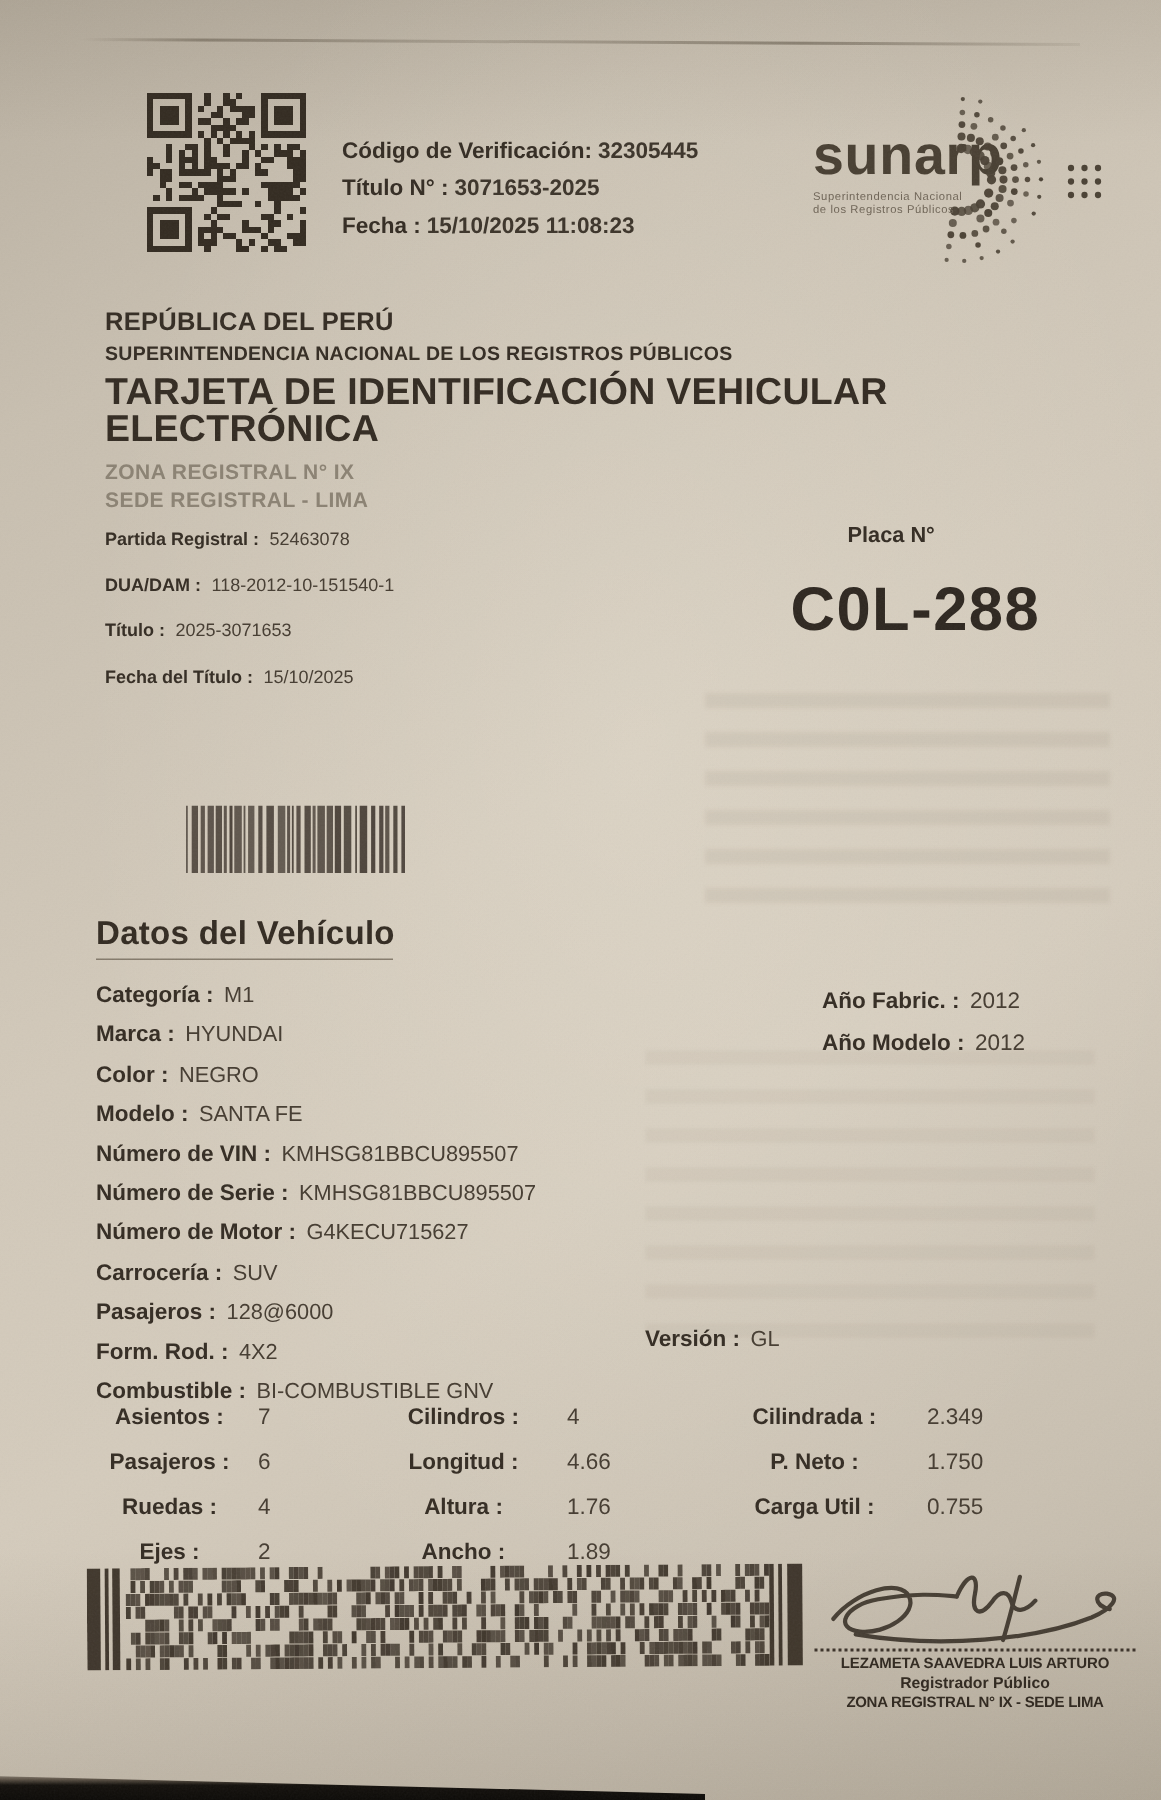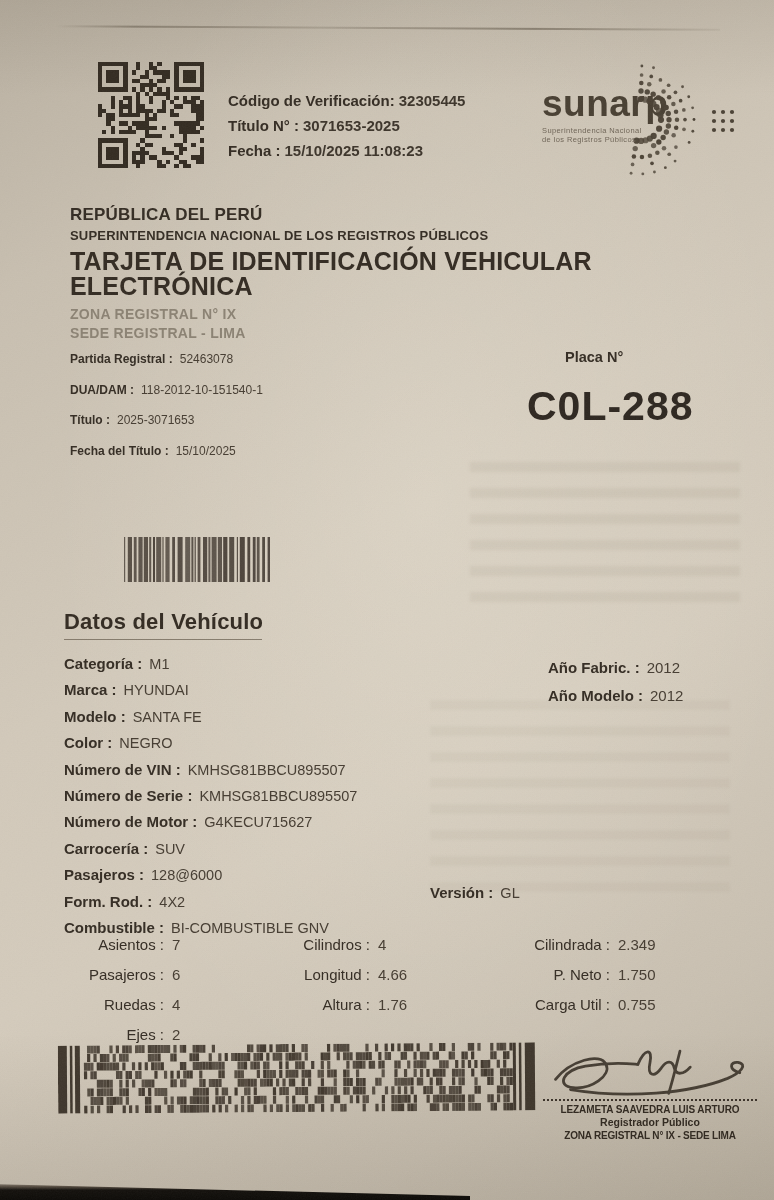--- a/index.html
+++ b/index.html
@@ -41,21 +41,21 @@
   
   .sect{position:absolute;left:64px;top:609px;}
   .sect-title{font-size:22px;font-weight:800;color:#332b22;letter-spacing:0.2px;}
   .sect-rule{width:198px;height:0;border-top:1.7px solid rgba(90,80,65,0.65);margin-top:4px;}
   .vfields{position:absolute;left:64px;top:651px;width:650px;line-height:25.4px;font-size:15px;}
   .vfields .val{font-size:14.5px;}
   .ver{position:absolute;left:366px;top:228.6px;}
   .yfields{position:absolute;left:548px;top:654px;line-height:27.5px;font-size:15px;}
   
   .statcol{position:absolute;line-height:30px;font-size:15px;white-space:nowrap;}
-  .statcol .slabel{display:inline-block;text-align:right;font-weight:400;color:#342c23;}
+  .statcol .slabel{display:inline-block;text-align:center;font-weight:700;color:#342c23;}
   .statcol .sval{font-weight:500;color:#453c31;margin-left:8px;}
   .sc1{left:62px;top:930px;}  .sc1 .slabel{width:102px;}
   .sc2{left:248px;top:930px;} .sc2 .slabel{width:122px;}
   .sc3{left:476px;top:930px;} .sc3 .slabel{width:134px;}
   
   .sig{position:absolute;left:534px;top:1040px;width:232px;text-align:center;color:#30281f;}
   .sig svg{display:block;width:226px;height:58px;margin:0 auto;}
   .dotline{width:214px;margin:1px auto 3px;border-top:2.2px dotted #3a3128;}
   .sig-name{font-size:10px;font-weight:800;line-height:12px;letter-spacing:-0.1px;}
   .sig-role{font-size:10.5px;font-weight:800;line-height:12.5px;}
@@ -527,22 +527,22 @@
     </svg>
 
   <div class="sect">
     <div class="sect-title">Datos del Vehículo</div>
     <div class="sect-rule"></div>
   </div>
 
   <div class="vfields">
     <div><span class="lbl">Categoría :</span><span class="val">M1</span></div>
     <div><span class="lbl">Marca :</span><span class="val">HYUNDAI</span></div>
+    <div><span class="lbl">Color :</span><span class="val">NEGRO</span></div>
     <div><span class="lbl">Modelo :</span><span class="val">SANTA FE</span></div>
-    <div><span class="lbl">Color :</span><span class="val">NEGRO</span></div>
     <div><span class="lbl">Número de VIN :</span><span class="val">KMHSG81BBCU895507</span></div>
     <div><span class="lbl">Número de Serie :</span><span class="val">KMHSG81BBCU895507</span></div>
     <div><span class="lbl">Número de Motor :</span><span class="val">G4KECU715627</span></div>
     <div><span class="lbl">Carrocería :</span><span class="val">SUV</span></div>
     <div><span class="lbl">Pasajeros :</span><span class="val">128@6000</span></div>
     <div><span class="lbl">Form. Rod. :</span><span class="val">4X2</span></div>
     <div><span class="lbl">Combustible :</span><span class="val">BI-COMBUSTIBLE GNV</span></div>
     <div class="ver"><span class="lbl">Versión :</span><span class="val">GL</span></div>
   </div>
 
@@ -554,20 +554,21 @@
   <div class="statcol sc1">
     <div><span class="slabel">Asientos :</span><span class="sval">7</span></div>
     <div><span class="slabel">Pasajeros :</span><span class="sval">6</span></div>
     <div><span class="slabel">Ruedas :</span><span class="sval">4</span></div>
     <div><span class="slabel">Ejes :</span><span class="sval">2</span></div>
   </div>
   <div class="statcol sc2">
     <div><span class="slabel">Cilindros :</span><span class="sval">4</span></div>
     <div><span class="slabel">Longitud :</span><span class="sval">4.66</span></div>
     <div><span class="slabel">Altura :</span><span class="sval">1.76</span></div>
+    <div><span class="slabel">Ancho :</span><span class="sval">1.89</span></div>
   </div>
   <div class="statcol sc3">
     <div><span class="slabel">Cilindrada :</span><span class="sval">2.349</span></div>
     <div><span class="slabel">P. Neto :</span><span class="sval">1.750</span></div>
     <div><span class="slabel">Carga Util :</span><span class="sval">0.755</span></div>
   </div>
 
   <svg id="bc2" class="bc2" viewBox="0 0 480 68" preserveAspectRatio="none">
       <rect x="0" y="0" width="9" height="68" fill="#342b21"></rect>
       <rect x="12" y="0" width="2.5" height="68" fill="#342b21"></rect>

